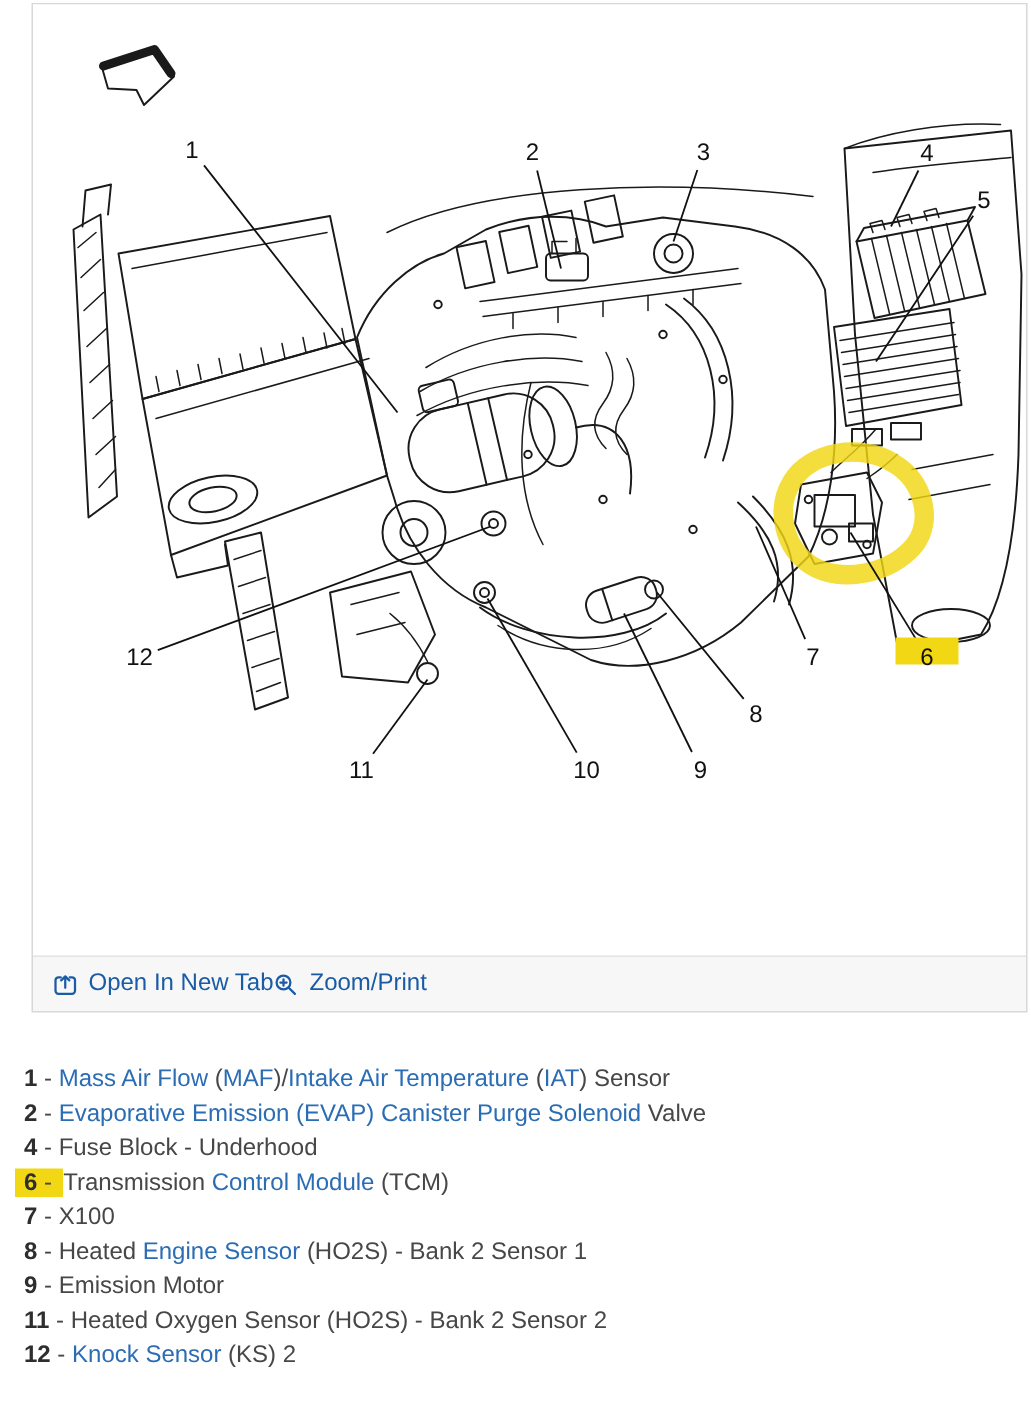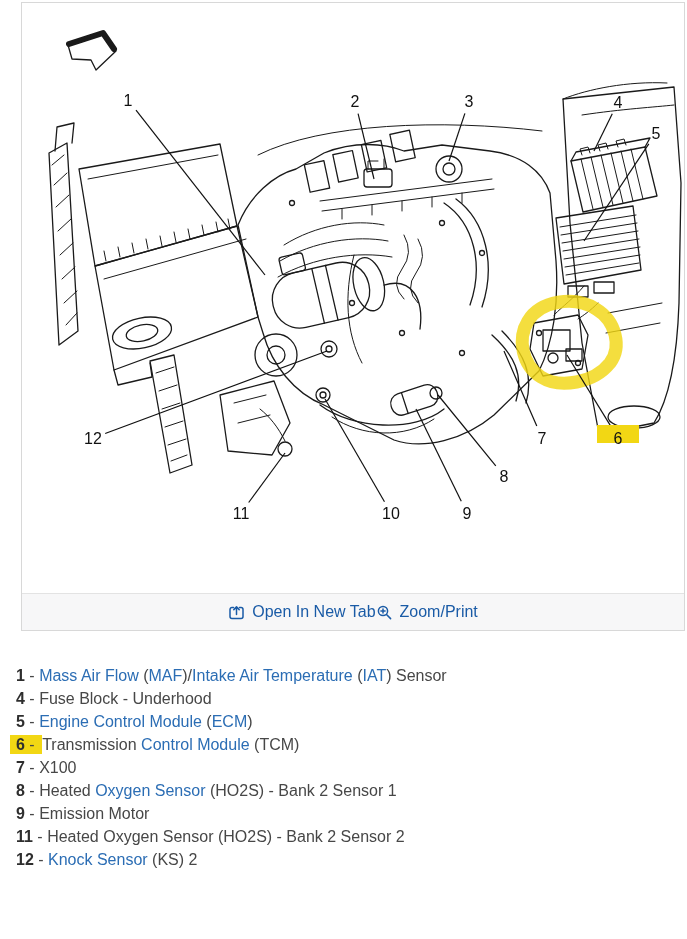--- a/index.html
+++ b/index.html
@@ -4,21 +4,21 @@
 <style>
   html,body{margin:0;padding:0;background:#ffffff;}
   body{width:687px;height:939px;overflow:hidden;font-family:"Liberation Sans",sans-serif;}
 
   
   .viewer{margin:2px 2px 0 21px;border:1px solid var(--border,#d8d8d8);background:#fff;}
   .canvas{height:590px;position:relative;background:#fff;}
   .canvas svg{display:block;}
 
   .viewer-bar{height:36px;background:var(--barbg,#f7f7f8);border-top:1px solid #e3e3e3;
-    display:flex;justify-content:center;align-items:center;padding:0 13px;}
+    display:flex;justify-content:flex-start;align-items:center;padding:0 13px;margin-top:44px;}
   .bar-link{display:flex;align-items:center;gap:7px;color:var(--barlink,#1a5ba6);
     font-size:16px;cursor:pointer;text-decoration:none;}
   .bar-link svg{stroke:var(--barlink,#1a5ba6);}
 
   
   .legend{margin:33px 0 15px 16px;font-size:16px;color:var(--textc,#474747);}
   .lrow{line-height:23px;white-space:nowrap;}
   .lpre{color:var(--textc,#474747);}
   .lpre b{font-weight:700;color:var(--numc,#2e2e2e);}
   .lpre.hl{background:var(--hl,#f2d714);padding:1px 3px 1px 6px;margin-left:-6px;}
@@ -206,21 +206,21 @@
           <path d="M7,4.9 V9.1 M4.9,7 H9.1"></path>
         </svg>
       </span>
       <span>Zoom/Print</span>
     </a>
   </div>
 </div>
 
 <div class="legend" id="legend">
     <div class="lrow"><span class="lpre"><b>1</b> - </span><span class="llink">Mass Air Flow</span><span class="lplain"> (</span><span class="llink">MAF</span><span class="lplain">)/</span><span class="llink">Intake Air Temperature</span><span class="lplain"> (</span><span class="llink">IAT</span><span class="lplain">) Sensor</span></div>
+    <div class="lrow"><span class="lpre"><b>2</b> - </span><span class="llink">Evaporative Emission (EVAP) Canister Purge Solenoid</span><span class="lplain"> Valve</span></div>
     <div class="lrow"><span class="lpre"><b>4</b> - </span><span class="lplain">Fuse Block - Underhood</span></div>
-    <div class="lrow"><span class="lpre"><b>5</b> - </span><span class="llink">Engine Control Module</span><span class="lplain"> (</span><span class="llink">ECM</span><span class="lplain">)</span></div>
     <div class="lrow"><span class="lpre hl"><b>6</b> - </span><span class="lplain">Transmission </span><span class="llink">Control Module</span><span class="lplain"> (TCM)</span></div>
     <div class="lrow"><span class="lpre"><b>7</b> - </span><span class="lplain">X100</span></div>
-    <div class="lrow"><span class="lpre"><b>8</b> - </span><span class="lplain">Heated </span><span class="llink">Oxygen Sensor</span><span class="lplain"> (HO2S) - Bank 2 Sensor 1</span></div>
+    <div class="lrow"><span class="lpre"><b>8</b> - </span><span class="lplain">Heated </span><span class="llink">Engine Sensor</span><span class="lplain"> (HO2S) - Bank 2 Sensor 1</span></div>
     <div class="lrow"><span class="lpre"><b>9</b> - </span><span class="lplain">Emission Motor</span></div>
     <div class="lrow"><span class="lpre"><b>11</b> - </span><span class="lplain">Heated Oxygen Sensor (HO2S) - Bank 2 Sensor 2</span></div>
     <div class="lrow"><span class="lpre"><b>12</b> - </span><span class="llink">Knock Sensor</span><span class="lplain"> (KS) 2</span></div>
   </div>
 
 </body></html>

